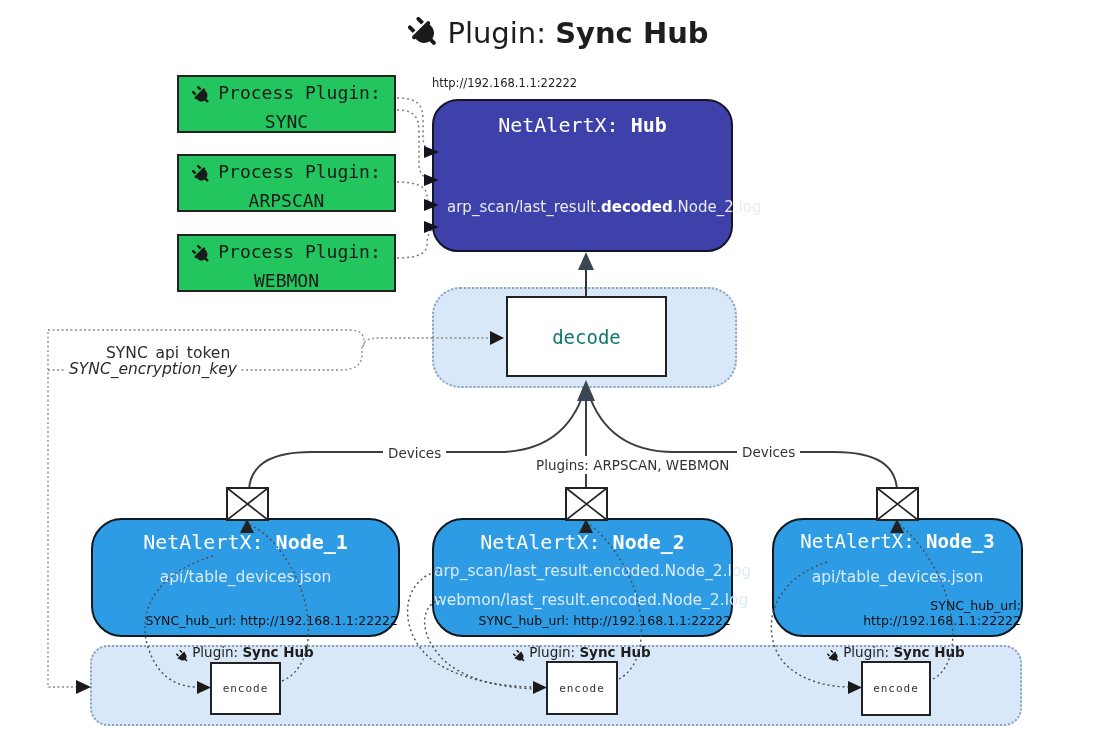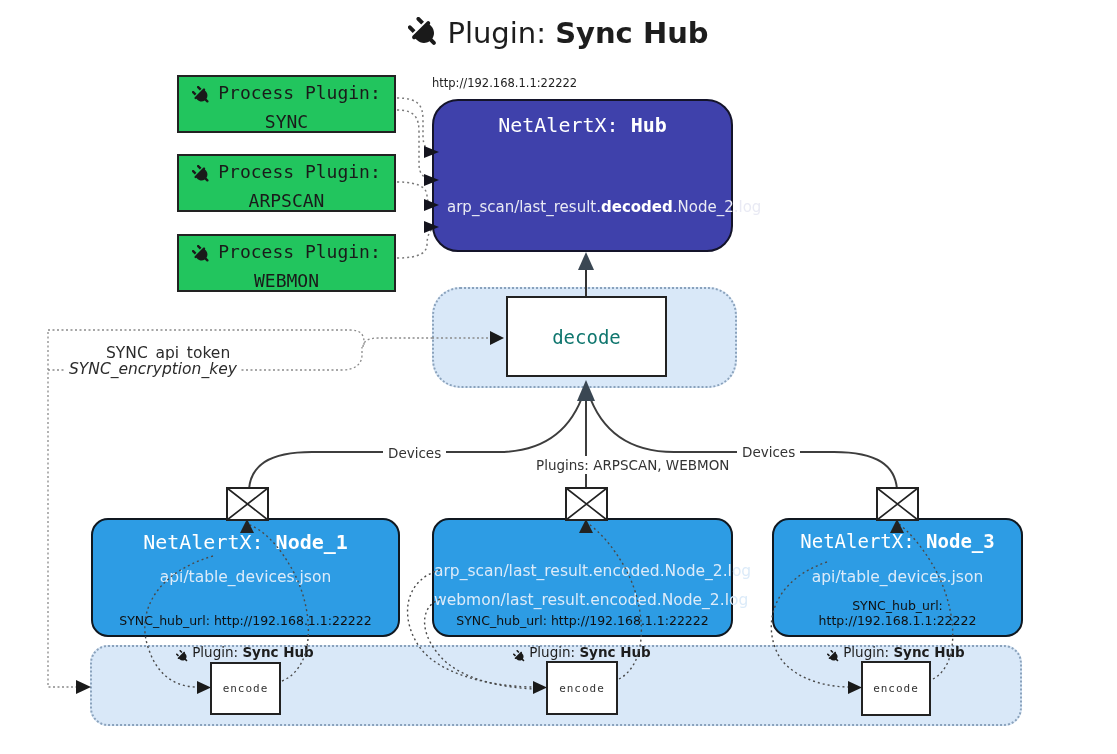--- a/index.html
+++ b/index.html
@@ -37,24 +37,24 @@
   #decode-box{left:506px;top:296px;width:161px;height:81px;background:#fff;border:2.5px solid #222;
         display:flex;align-items:center;justify-content:center;font-size:19px;color:#0f766e;}
 
   
   .keylbl{font-size:15.5px;color:#2b2b2b;background:#fff;padding:0 3px;white-space:nowrap;z-index:2;}
 
   
   .edgelbl{font-size:13.5px;color:#333;background:#fff;padding:1px 5px;white-space:nowrap;z-index:2;text-align:center;}
 
   
-  .node{background:#2D9CE4;border:2.5px solid #101820;border-radius:17px;color:#fff;}
+  .node{background:#2D9CE4;border:2.5px solid #101820;border-radius:31px;color:#fff;}
   .node .ntitle{position:absolute;left:0;right:0;top:10px;text-align:center;font-size:20px;white-space:nowrap;}
   .node .nfile{position:absolute;left:0;right:0;text-align:center;font-size:15.5px;color:#DCEBF9;white-space:nowrap;}
-  .node .nurl{position:absolute;left:0;right:0;bottom:7px;text-align:center;font-size:12.5px;color:#101010;}
+  .node .nurl{position:absolute;left:0;right:0;bottom:7px;text-align:right;font-size:12.5px;color:#101010;}
 
   
   #encode-panel{left:90px;top:645px;width:932px;height:81px;background:#D9E8F8;
         border:2px dotted #8AA2BC;border-radius:18px;}
   .ebox{background:#fff;border:2px solid #222;display:flex;align-items:center;justify-content:center;
         font-size:11px;letter-spacing:1px;color:#333;z-index:2;}
   .elbl{font-size:13.5px;color:#1d1d1d;white-space:nowrap;text-align:center;z-index:2;}
   .elbl b{font-weight:bold;}
 </style>
 </head>
@@ -135,20 +135,21 @@
   <div class="abs edgelbl" style="left:383px;top:444px;">Devices</div>
   <div class="abs edgelbl" style="left:737px;top:443px;">Devices</div>
   <div class="abs edgelbl" style="left:499px;top:456px;margin-left:32px;">Plugins: ARPSCAN, WEBMON</div>
 
   <div class="box node" style="left:91px;top:518px;width:309px;height:119px;">
     <div class="ntitle mono"><span>NetAlertX: </span><b>Node_1</b></div>
     <div class="nfile" style="top:48px;">api/table_devices.json</div>
     <div class="nurl">SYNC_hub_url: http://192.168.1.1:22222</div>
   </div>
   <div class="box node" style="left:432px;top:518px;width:301px;height:119px;">
+    <div class="ntitle mono"><span>NetAlertX: </span><b>Node_2</b></div>
     <div class="nfile" style="top:42px;">arp_scan/last_result.encoded.Node_2.log</div>
     <div class="nfile" style="top:71px;">webmon/last_result.encoded.Node_2.log</div>
     <div class="nurl">SYNC_hub_url: http://192.168.1.1:22222</div>
   </div>
   <div class="box node" style="left:772px;top:518px;width:251px;height:119px;">
     <div class="ntitle mono" style="font-size:19px;"><span>NetAlertX: </span><b>Node_3</b></div>
     <div class="nfile" style="top:48px;">api/table_devices.json</div>
     <div class="nurl">SYNC_hub_url: http://192.168.1.1:22222</div>
   </div>
 

